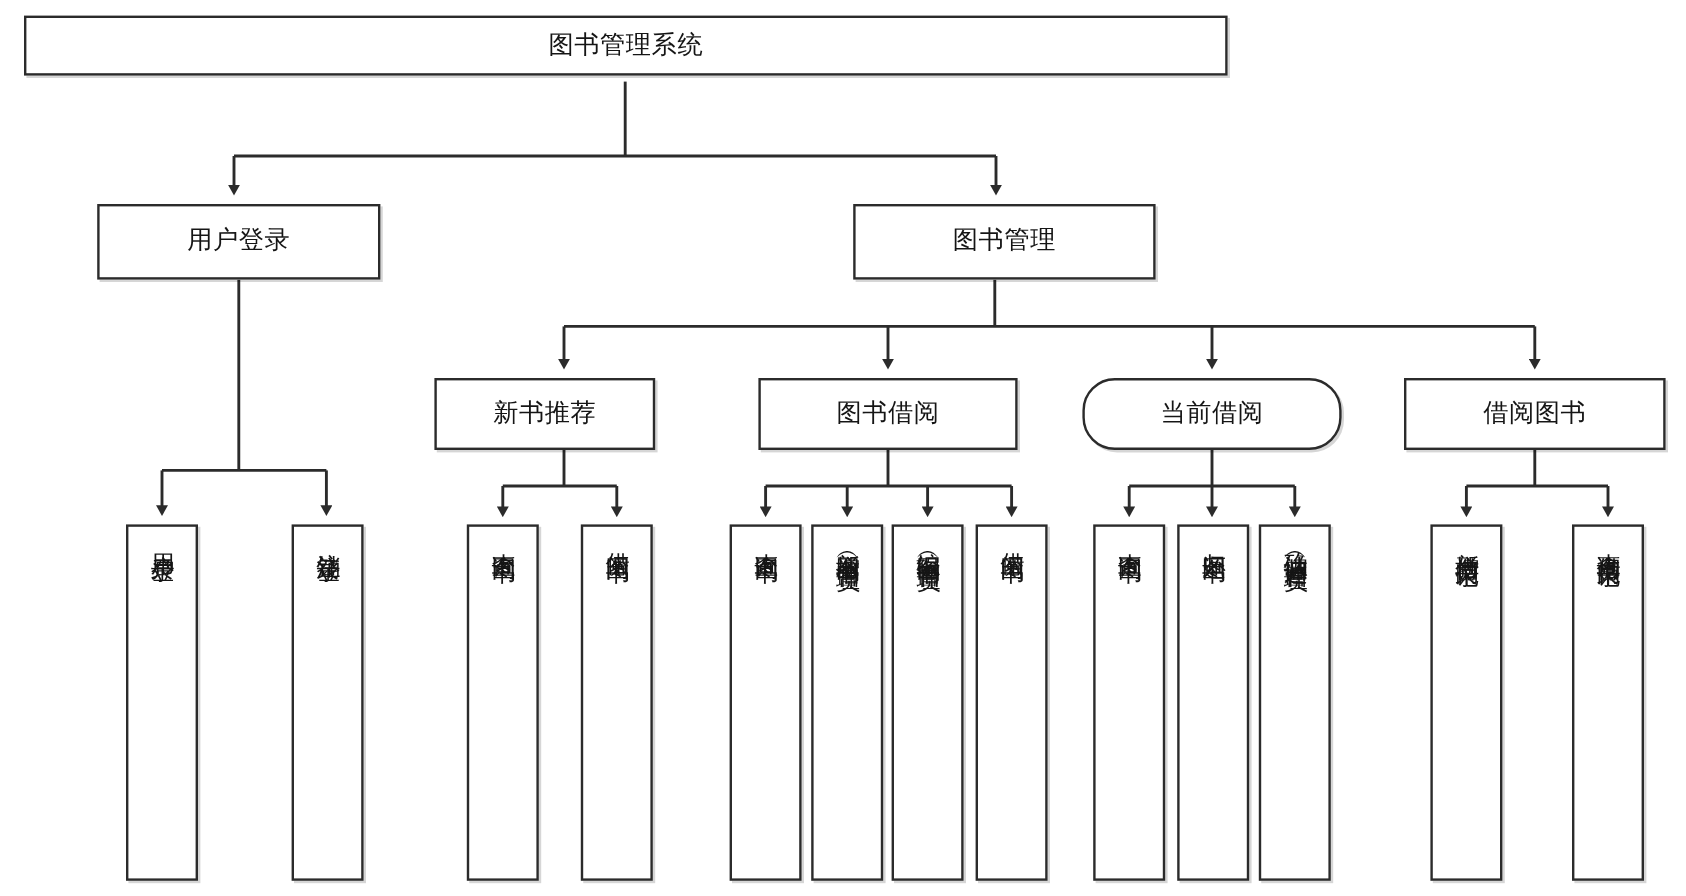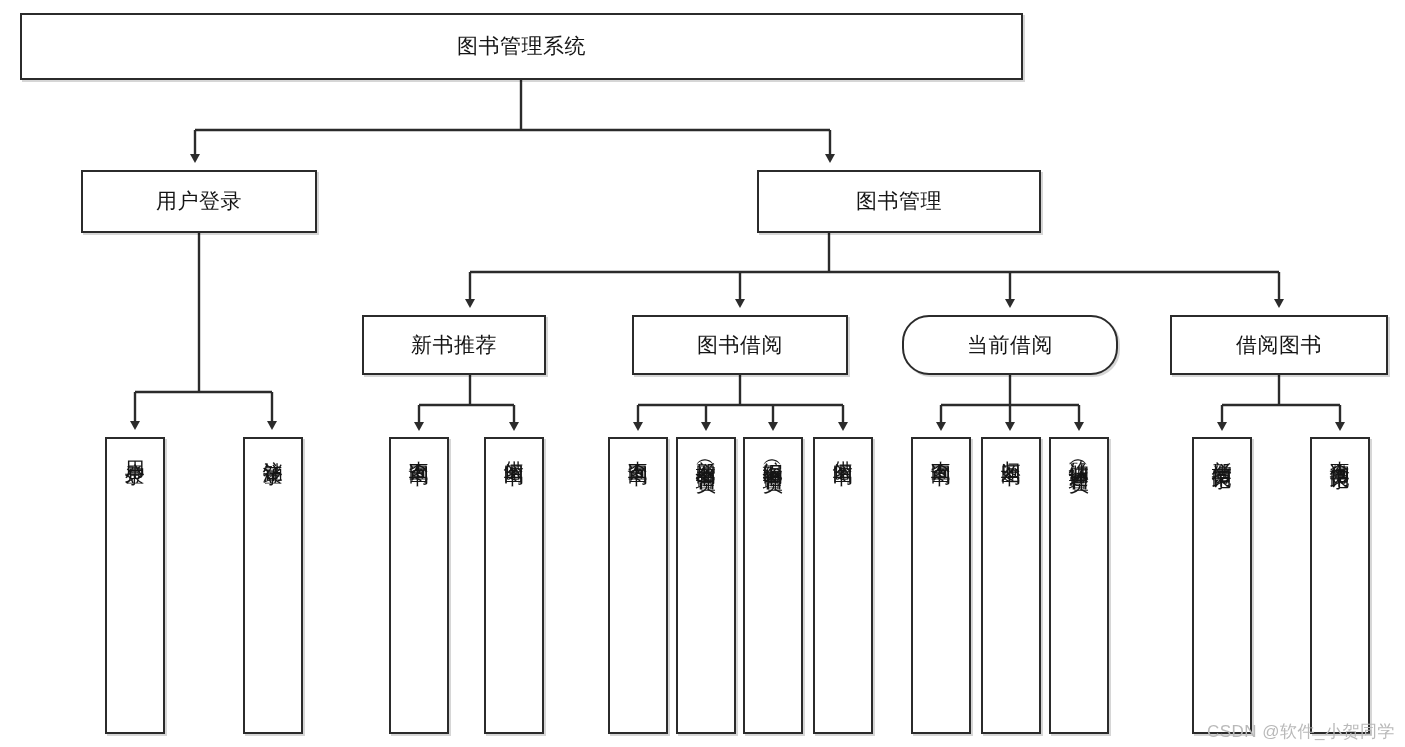--- a/index.html
+++ b/index.html
@@ -128,29 +128,29 @@
       <path d="M1010,405 L1010,423" marker-end="url(#arrowhead)"></path>
       <path d="M1079,405 L1079,423" marker-end="url(#arrowhead)"></path>
 
       <path d="M1279,375 L1279,405"></path>
       <path d="M1222,405 L1340,405"></path>
       <path d="M1222,405 L1222,423" marker-end="url(#arrowhead)"></path>
       <path d="M1340,405 L1340,423" marker-end="url(#arrowhead)"></path>
     </g>
   </svg>
 
-  <div class="node horizontal" style="left:20px; top:13px; width:1003px; height:67px;">
+  <div class="node horizontal" style="left:20px; top:13px; width:1003px; height:50px;">
     <span class="node-label">图书管理系统</span>
   </div>
 
   <div class="node horizontal" style="left:81px; top:170px; width:236px; height:63px;">
     <span class="node-label">用户登录</span>
   </div>
 
-  <div class="node horizontal" style="left:711px; top:170px; width:284px; height:63px;margin-left:46px;">
+  <div class="node horizontal" style="left:711px; top:170px; width:252px; height:63px;">
     <span class="node-label">图书管理</span>
   </div>
 
   <div class="node horizontal" style="left:362px; top:315px; width:184px; height:60px;">
     <span class="node-label">新书推荐</span>
   </div>
 
   <div class="node horizontal" style="left:632px; top:315px; width:216px; height:60px;">
     <span class="node-label">图书借阅</span>
   </div>
@@ -208,15 +208,14 @@
   </div>
 
   <div class="node vertical" style="left:1192px; top:437px; width:60px; height:297px;">
     <span class="node-label">新增借阅记录</span>
   </div>
 
   <div class="node vertical" style="left:1310px; top:437px; width:60px; height:297px;">
     <span class="node-label">查询借阅记录</span>
   </div>
 
-  <div id="watermark">CSDN @软件_小贺同学</div>
 
 </div>
 
 </body></html>

